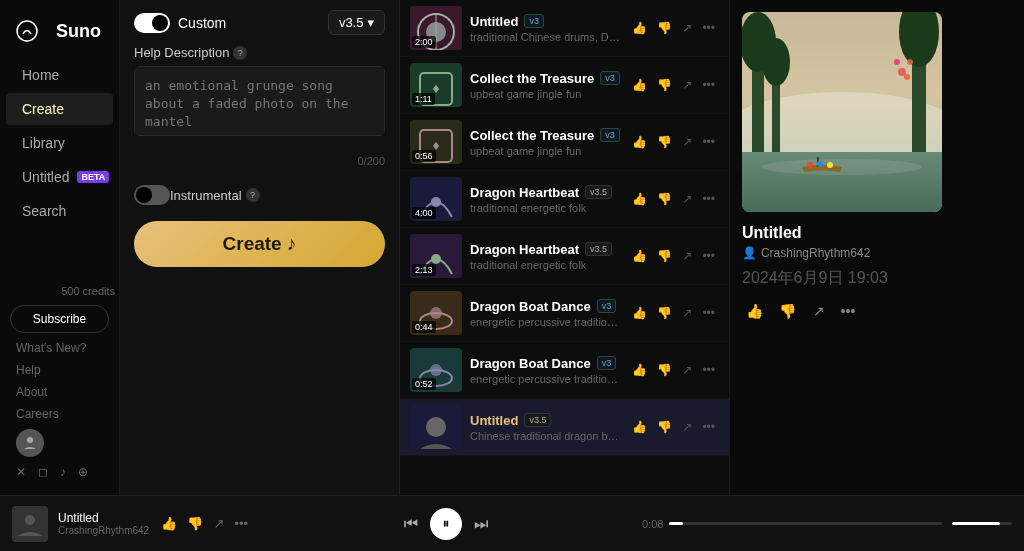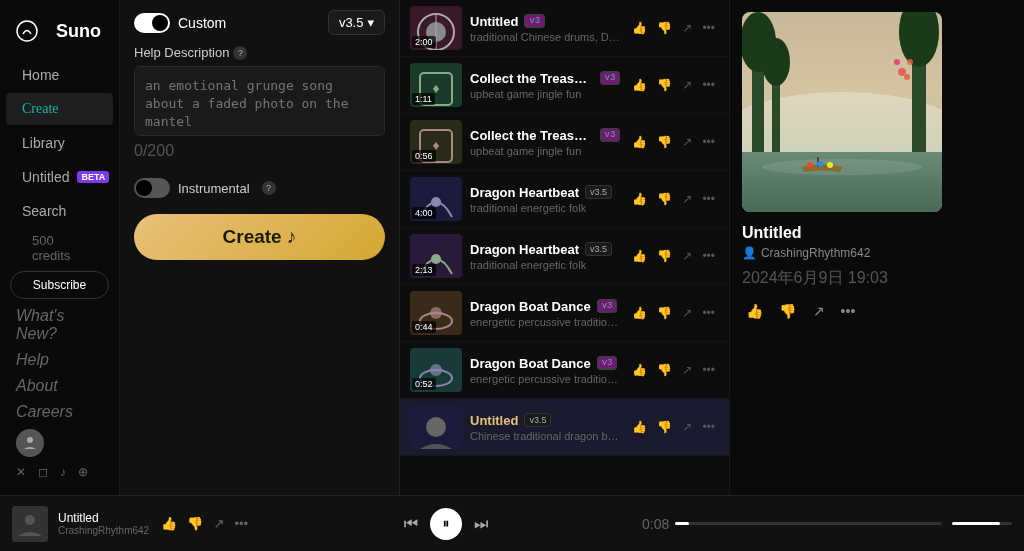--- a/index.html
+++ b/index.html
@@ -11,58 +11,58 @@
     .create-panel { width: 280px; background: #111; border-right: 1px solid #222; padding: 0; display: flex; flex-direction: column; flex-shrink: 0; }
     .song-list { width: 330px; background: #0d0d0d; overflow-y: auto; flex-shrink: 0; border-right: 1px solid #1a1a1a; }
     .detail-panel { flex: 1; background: #0a0a0a; display: flex; flex-direction: column; padding: 12px; }
 
     
     .bottom-bar { height: 56px; background: #111; border-top: 1px solid #222; display: flex; align-items: center; padding: 0 12px; gap: 10px; flex-shrink: 0; }
 
     
     .logo { display: flex; align-items: center; gap: 18px; padding: 8px 16px 16px; font-size: 18px; font-weight: 700; }
     .nav-item { padding: 8px 16px; font-size: 14px; cursor: pointer; color: #aaa; border-radius: 4px; margin: 1px 6px; display: flex; align-items: center; gap: 8px; }
-    .nav-item.active { background: #1e1e1e; color: #14b8a6; font-family: Liberation Serif, serif; }
+    .nav-item.active { background: #1e1e1e; color: #fef9c3; }
     .beta-badge { background: #7c3aed; font-size: 9px; padding: 1px 4px; border-radius: 3px; color: #fff; font-weight: 600; }
     .nav-spacer { flex: 1; }
-    .credits-text { font-size: 13px; color: #666; padding: 4px 32px; }
+    .credits-text { font-size: 11px; color: #666; padding: 4px 4px; text-align: right; }
     .subscribe-btn { margin: 4px 10px; padding: 6px 12px; background: transparent; border: 1px solid #333; border-radius: 20px; color: #fff; font-size: 12px; cursor: pointer; text-align: center; }
-    .nav-small { font-size: 16px; color: #666; padding: 4px 16px; cursor: pointer; font-style: italic; }
+    .nav-small { font-size: 12px; color: #666; padding: 4px 16px; cursor: pointer; }
     .avatar { width: 28px; height: 28px; border-radius: 50%; background: #555; overflow: hidden; display: flex; align-items: center; justify-content: center; font-size: 12px; margin: 4px 16px; }
     .social-icons { display: flex; gap: 12px; padding: 4px 16px; }
     .social-icon { font-size: 12px; color: #666; cursor: pointer; }
 
     
     .create-header { display: flex; align-items: center; justify-content: space-between; padding: 10px 14px; }
     .toggle-container { display: flex; align-items: center; gap: 8px; }
     .toggle { width: 36px; height: 20px; background: #555; border-radius: 10px; cursor: pointer; display: flex; align-items: center; padding: 2px; position: relative; }
     .toggle.on { background: #fff; }
     .toggle-knob { width: 16px; height: 16px; background: #000; border-radius: 50%; transition: transform 0.2s; }
     .toggle.on .toggle-knob { transform: translateX(16px); }
     .toggle-label { font-size: 14px; color: #fff; }
     .version-btn { background: #1a1a1a; border: 1px solid #333; border-radius: 6px; color: #fff; padding: 4px 10px; font-size: 13px; cursor: pointer; display: flex; align-items: center; gap: 4px; }
     .desc-section { padding: 0 14px 10px; }
     .desc-label { font-size: 13px; color: #ccc; margin-bottom: 6px; display: flex; align-items: center; gap: 4px; }
     .desc-textarea { width: 100%; background: #1a1a1a; border: 1px solid #2a2a2a; border-radius: 6px; color: #ccc; font-size: 13px; padding: 10px; resize: none; height: 70px; line-height: 1.4; }
-    .char-count { font-size: 16px; color: #555; margin-top: 2px; }
-    .instrumental-row { display: flex; align-items: center; gap: 8px; padding: 8px 14px; }
+    .char-count { text-align: right; font-size: 11px; color: #555; margin-top: 15px; }
+    .instrumental-row { display: flex; align-items: center; padding: 8px 14px; }
     .instrumental-label { font-size: 13px; color: #ccc; }
     .create-btn { margin: 8px 14px; padding: 12px; background: linear-gradient(135deg, #e8c07a, #d4a832); border: none; border-radius: 24px; color: #1a1a00; font-size: 19px; font-weight: 600; cursor: pointer; text-align: center; }
 
     
     .song-item { display: flex; align-items: center; padding: 6px 10px; gap: 8px; cursor: pointer; border-bottom: 1px solid #151515; position: relative; }
     .song-item.active { background: #1a1a2e; }
     .song-thumb { width: 52px; height: 44px; border-radius: 4px; flex-shrink: 0; position: relative; overflow: hidden; }
     .thumb-time { position: absolute; bottom: 2px; left: 2px; background: rgba(0,0,0,0.7); font-size: 9px; padding: 1px 3px; border-radius: 2px; }
     .song-info { flex: 1; min-width: 0; }
     .song-title-row { display: flex; align-items: center; gap: 6px; }
     .song-title { font-size: 13px; font-weight: 600; color: #fff; white-space: nowrap; overflow: hidden; text-overflow: ellipsis; }
     .song-title.active { color: #e8c07a; }
     .version-tag { background: #1a1a1a; border: 1px solid #333; border-radius: 3px; font-size: 9px; padding: 1px 4px; color: #aaa; flex-shrink: 0; }
-    .version-tag.v3 { background: #701a75; border-color: #2a4a2a; color: #6a9; font-family: Liberation Mono, monospace; }
+    .version-tag.v3 { background: #0f172a; border-color: #2a4a2a; color: #6a9; }
     .song-desc { font-size: 11px; color: #666; margin-top: 2px; white-space: nowrap; overflow: hidden; text-overflow: ellipsis; }
     .song-actions { display: flex; align-items: center; gap: 2px; }
     .action-btn { background: none; border: none; color: #555; font-size: 12px; padding: 4px; cursor: pointer; display: flex; align-items: center; }
 
     
     .detail-artwork { width: 200px; height: 200px; border-radius: 8px; overflow: hidden; margin-bottom: 12px; background: #1a2a1a; }
     .detail-title { font-size: 16px; font-weight: 700; margin-bottom: 4px; }
     .detail-user { font-size: 12px; color: #888; display: flex; align-items: center; gap: 4px; margin-bottom: 8px; }
     .detail-desc { font-size: 12px; color: #888; line-height: 1.4; margin-bottom: 8px; }
     .detail-date { font-size: 16px; color: #555; margin-bottom: 10px; }
@@ -75,21 +75,21 @@
     .bottom-title { font-size: 12px; color: #fff; }
     .bottom-user { font-size: 10px; color: #666; }
     .bottom-actions { display: flex; gap: 6px; align-items: center; }
     .bottom-action-btn { background: none; border: none; color: #666; font-size: 13px; cursor: pointer; padding: 2px; }
     .transport { display: flex; align-items: center; gap: 8px; flex: 1; justify-content: center; }
     .transport-btn { background: none; border: none; color: #aaa; font-size: 16px; cursor: pointer; padding: 4px; }
     .play-btn { width: 32px; height: 32px; background: #fff; border-radius: 50%; display: flex; align-items: center; justify-content: center; color: #000; font-size: 14px; cursor: pointer; border: none; }
     .progress-area { display: flex; align-items: center; gap: 6px; flex: 1; max-width: 300px; }
     .progress-bar { flex: 1; height: 3px; background: #333; border-radius: 2px; position: relative; cursor: pointer; }
     .progress-fill { height: 100%; background: #fff; border-radius: 2px; width: 5%; }
-    .progress-time { font-size: 14px; color: #666; }
+    .progress-time { font-size: 11px; color: #666; }
     .volume-area { display: flex; align-items: center; gap: 4px; }
     .volume-bar { width: 60px; height: 3px; background: #333; border-radius: 2px; cursor: pointer; }
     .volume-fill { height: 100%; background: #fff; border-radius: 2px; width: 80%; }
 
     
     .song-list::-webkit-scrollbar { width: 4px; }
     .song-list::-webkit-scrollbar-track { background: transparent; }
     .song-list::-webkit-scrollbar-thumb { background: #333; border-radius: 2px; }
   </style>
 </head>

